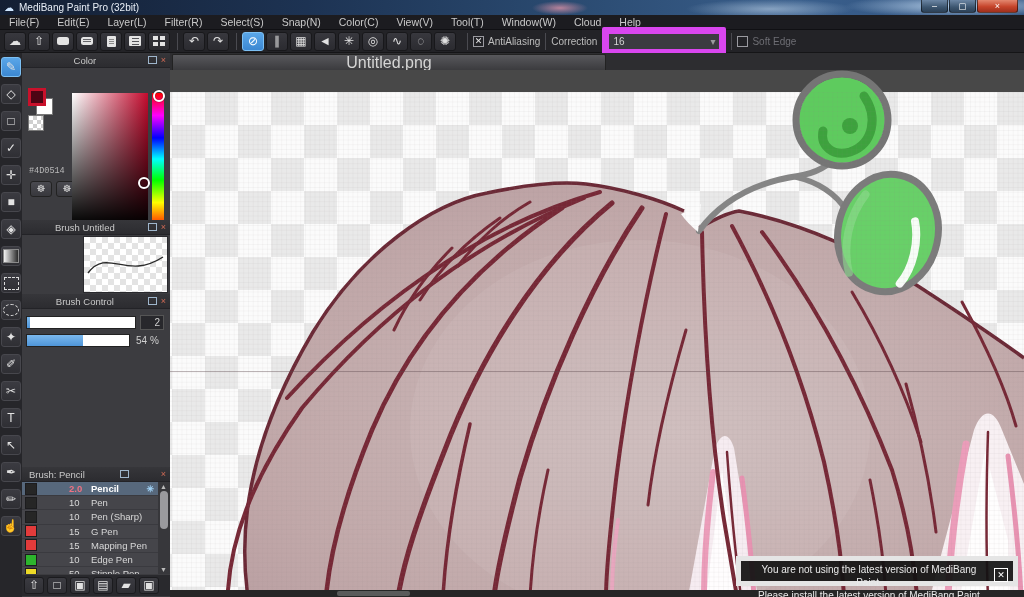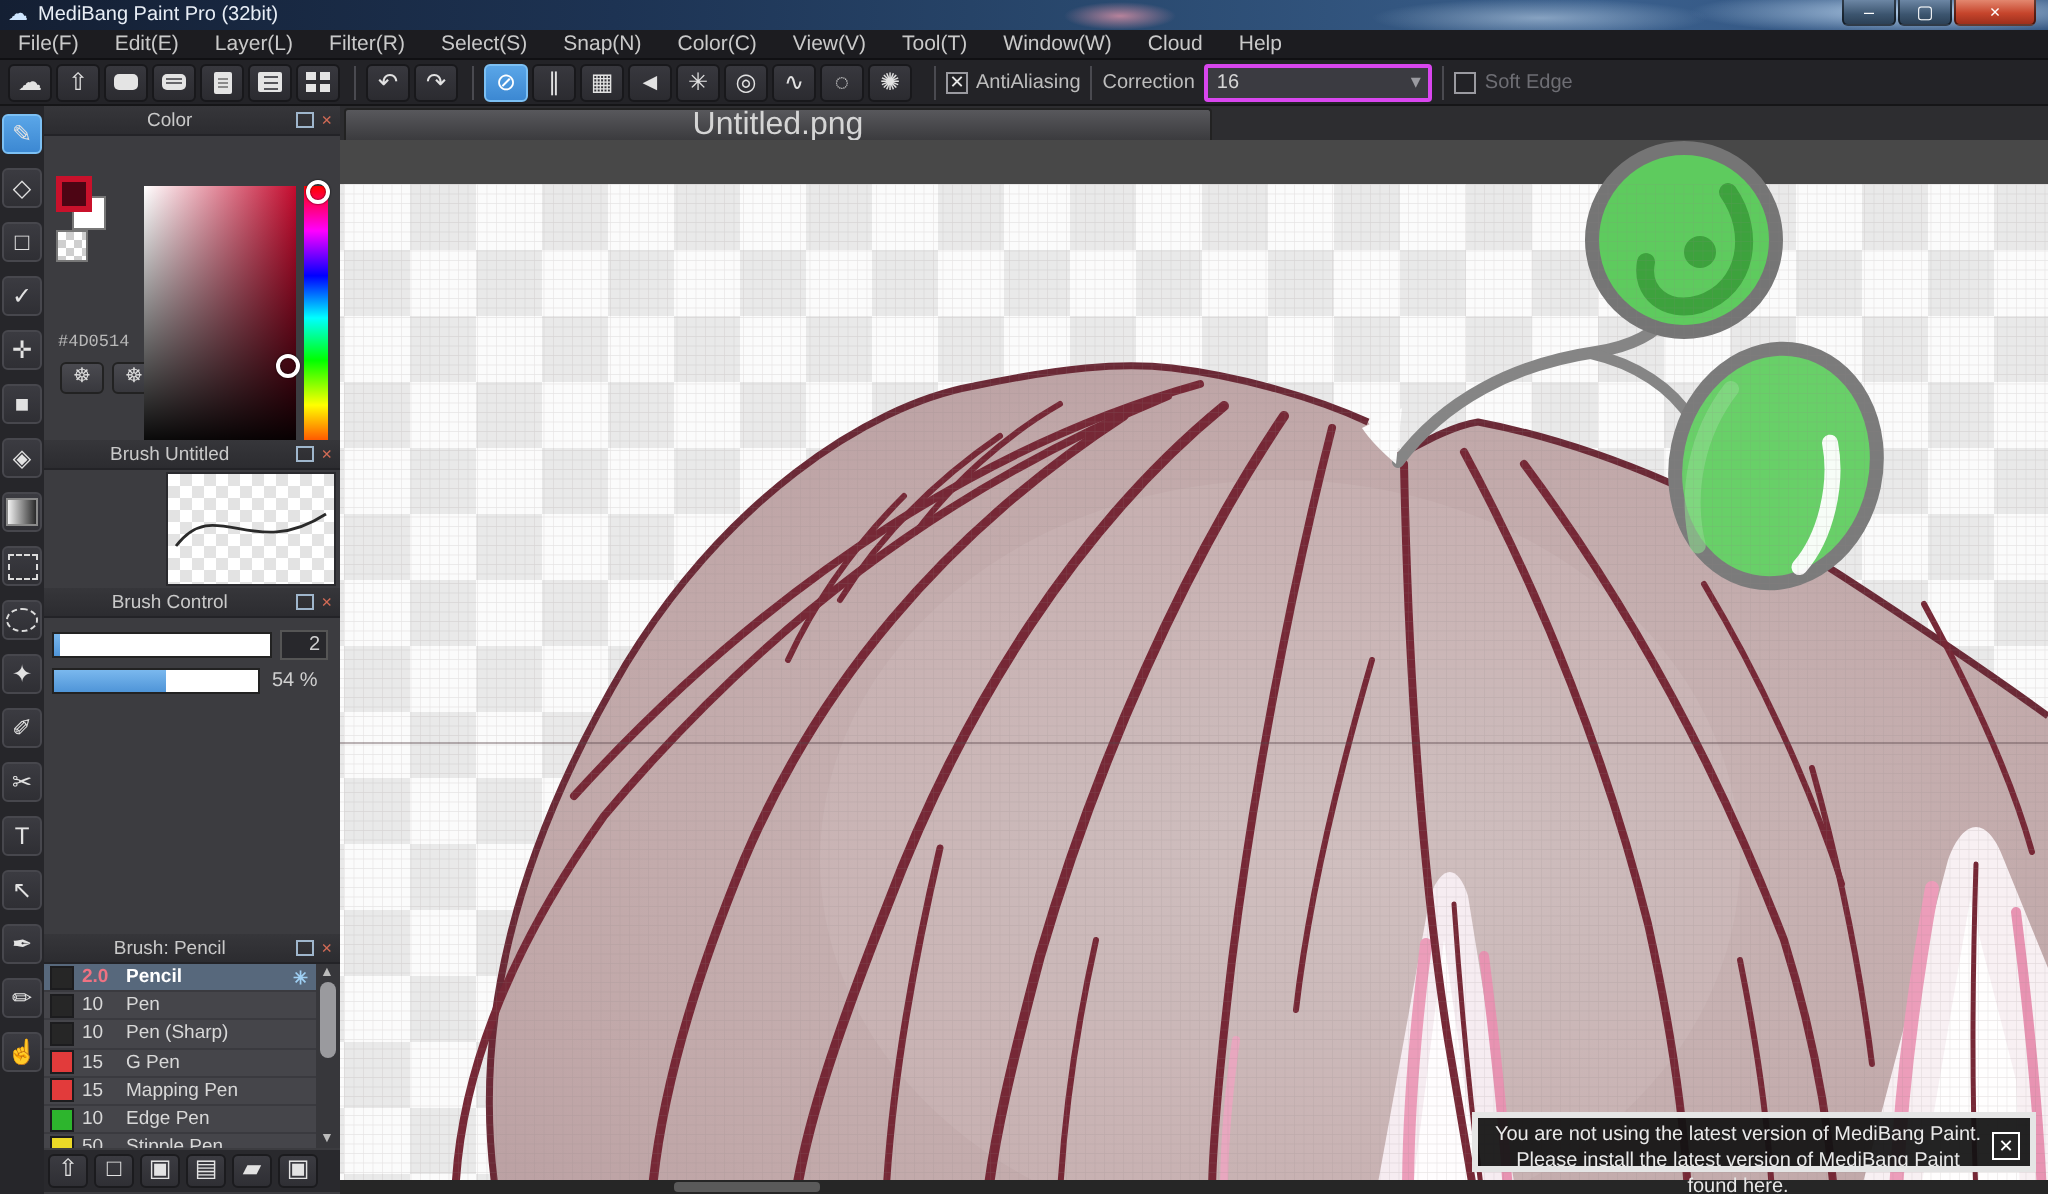--- a/index.html
+++ b/index.html
@@ -50,21 +50,21 @@
   .ic-grid{width:12px;height:10px;background:#2e2e33;
     background-image:linear-gradient(#e4e4e4,#e4e4e4),linear-gradient(#e4e4e4,#e4e4e4),linear-gradient(#e4e4e4,#e4e4e4),linear-gradient(#e4e4e4,#e4e4e4);
     background-size:5px 4px;background-position:0 0,7px 0,0 6px,7px 6px;background-repeat:no-repeat;}
   .ic-gradient{width:14px;height:12px;background:linear-gradient(90deg,#f2f2f2,#2a2a2a);border:1px solid #8a8a8a;}
   .ic-marquee{width:13px;height:11px;border:1px dashed #dcdcdc;}
   .ic-lasso{width:14px;height:10px;border:1px dashed #dcdcdc;border-radius:50%;}
   #toolbar-right{display:flex;align-items:center;margin-left:4px;color:#bdbdbd;font-size:10px;}
   .cb{width:9px;height:9px;border:1px solid #9a9aa0;background:#222226;display:inline-flex;align-items:center;
      justify-content:center;color:#e8e8e8;font-size:9px;line-height:9px;margin-right:4px;}
   .cb.empty{color:transparent;}
-  #correction-select{width:102px;height:15px;background:#3b3b41;border:2px solid #d946ef;border-radius:2px;
+  #correction-select{width:102px;height:15px;background:#3b3b41;border:7px solid #d946ef;border-radius:2px;
      color:#d5d5d5;font-size:10px;display:flex;align-items:center;justify-content:space-between;
      padding:0 4px;margin-left:5px;}
   .dim{color:#6e6e74;}
 
   
   #tool-strip{left:0;top:53px;width:22px;height:544px;background:#26262a;display:flex;flex-direction:column;
      align-items:center;padding-top:4px;box-sizing:border-box;}
   .ttool{width:20px;height:20px;margin-bottom:7px;background:linear-gradient(#3b3b41,#2f2f34);
      border:1px solid #47474d;border-radius:3px;color:#e4e4e4;font-size:11px;line-height:11px;
      display:flex;align-items:center;justify-content:center;padding:0;}
@@ -104,42 +104,42 @@
   .slider-fill{position:absolute;top:0;left:0;bottom:0;background:linear-gradient(#7ab8ee,#4f95d8);}
   #bc-valuebox{position:absolute;width:24px;height:15px;background:#28282c;border:1px solid #555;
      color:#cfcfcf;font-size:10px;text-align:right;line-height:14px;padding-right:3px;box-sizing:border-box;}
   #bc-oplabel{position:absolute;color:#cfcfcf;font-size:10px;}
 
   
   #brush-list{position:absolute;left:0;top:15px;width:136px;height:92px;background:#45454a;overflow:hidden;}
   .brow{height:13.2px;display:flex;align-items:center;border-bottom:1px solid #3a3a3f;color:#d8d8d8;font-size:9.5px;}
   .brow.sel{background:#57687c;color:#fff;font-weight:bold;}
   .bsw{width:10px;height:10px;border:1px solid #1c1c1e;margin:0 4px 0 3px;flex:none;}
-  .bsz{width:22px;flex:none;}
+  .bsz{width:22px;flex:none;margin-left:28px;}
   .brow.sel .bsz{color:#ef7282;}
   .bgear{margin-left:auto;margin-right:4px;color:#9fd0f4;font-size:9px;}
   #brush-scroll{position:absolute;left:136px;top:15px;width:12px;height:92px;background:#37373b;}
   #brush-thumb{position:absolute;left:2px;top:3px;width:8px;height:38px;background:#9a9a9e;border-radius:4px;}
   #brush-scroll .sarrow{position:absolute;left:2px;color:#bbb;font-size:7px;line-height:7px;}
   #brush-footer{position:absolute;left:0;top:108px;width:148px;height:21px;background:#29292d;display:flex;
      align-items:center;padding-left:2px;box-sizing:border-box;}
   .fbtn{width:20px;height:17px;margin-right:3px;background:linear-gradient(#3b3b41,#2f2f34);border:1px solid #1b1b1e;
      border-radius:3px;color:#d8d8d8;font-size:10px;line-height:15px;text-align:center;padding:0;}
 
   
   #tabbar{left:170px;top:53px;width:854px;height:17px;background:#2d2d30;}
   #doc-tab{position:absolute;left:2px;top:1px;width:434px;height:16px;
      background:linear-gradient(#58585c,#3b3b3e);border:1px solid #222;border-bottom:none;box-sizing:border-box;
      color:#d5d5d5;font-size:16px;text-align:center;line-height:15px;border-radius:2px 2px 0 0;}
   #canvas-wrap{left:170px;top:70px;width:854px;height:520px;background:#484848;}
   #hscroll{left:170px;top:590px;width:854px;height:7px;background:#262626;}
   #hscroll-thumb{position:absolute;left:167px;top:1px;width:73px;height:5px;background:#5a5a5a;border-radius:2px;}
 
   
-  #notification{left:736px;top:556px;width:282px;height:30px;background:rgba(18,18,18,.93);border:3px solid #e5e5e5;
+  #notification{left:736px;top:556px;width:282px;height:30px;background:rgba(18,18,18,.93);border:5px solid #e5e5e5;
      color:#e9e9e9;font-size:10px;line-height:13px;text-align:center;padding:2px 24px 0 8px;box-sizing:border-box;}
   #notif-close{position:absolute;right:5px;top:7px;width:14px;height:14px;border:1px solid #fff;background:none;
      color:#fff;font-size:9px;line-height:12px;text-align:center;padding:0;}
 </style>
 </head>
 <body>
 
 <div id="titlebar" class="abs">
   <span id="title-app-icon">☁</span>
   <span>MediBang Paint Pro (32bit)</span>
@@ -347,21 +347,21 @@
       <div class="slider-fill" style="width:3px;"></div>
     </div>
     <div id="bc-valuebox" style="left:118px;top:21px;">2</div>
     <div class="slider-track" style="left:4px;top:40px;width:104px;">
       <div class="slider-fill" style="width:56px;"></div>
     </div>
     <div id="bc-oplabel" style="left:114px;top:41px;">54 %</div>
   </div>
 
   <div class="abs" style="left:0;top:414px;width:148px;height:130px;">
-    <div class="phead" style="top:0;">
+    <div class="phead" style="top:0;gap:28px;">
       <span class="ptitle">Brush: Pencil</span>
       <span class="pop"></span>
       <span class="pclose">×</span>
     </div>
     <div id="brush-list">
         <div class="brow sel">
           <span class="bsw" style="background: rgb(38, 38, 38);"></span>
           <span class="bsz">2.0</span>
           <span>Pencil</span>
           <span class="bgear">✳</span>

